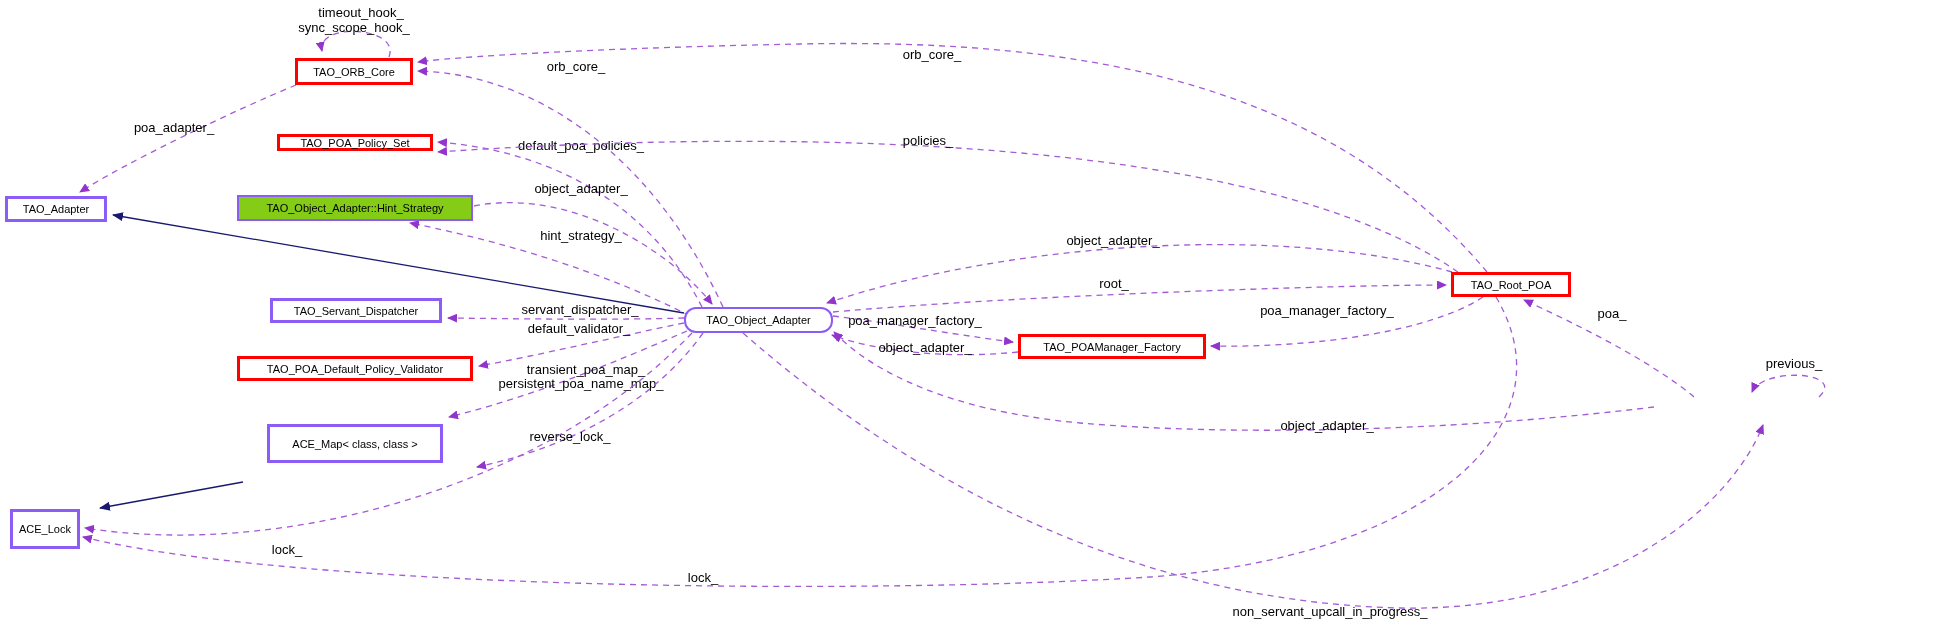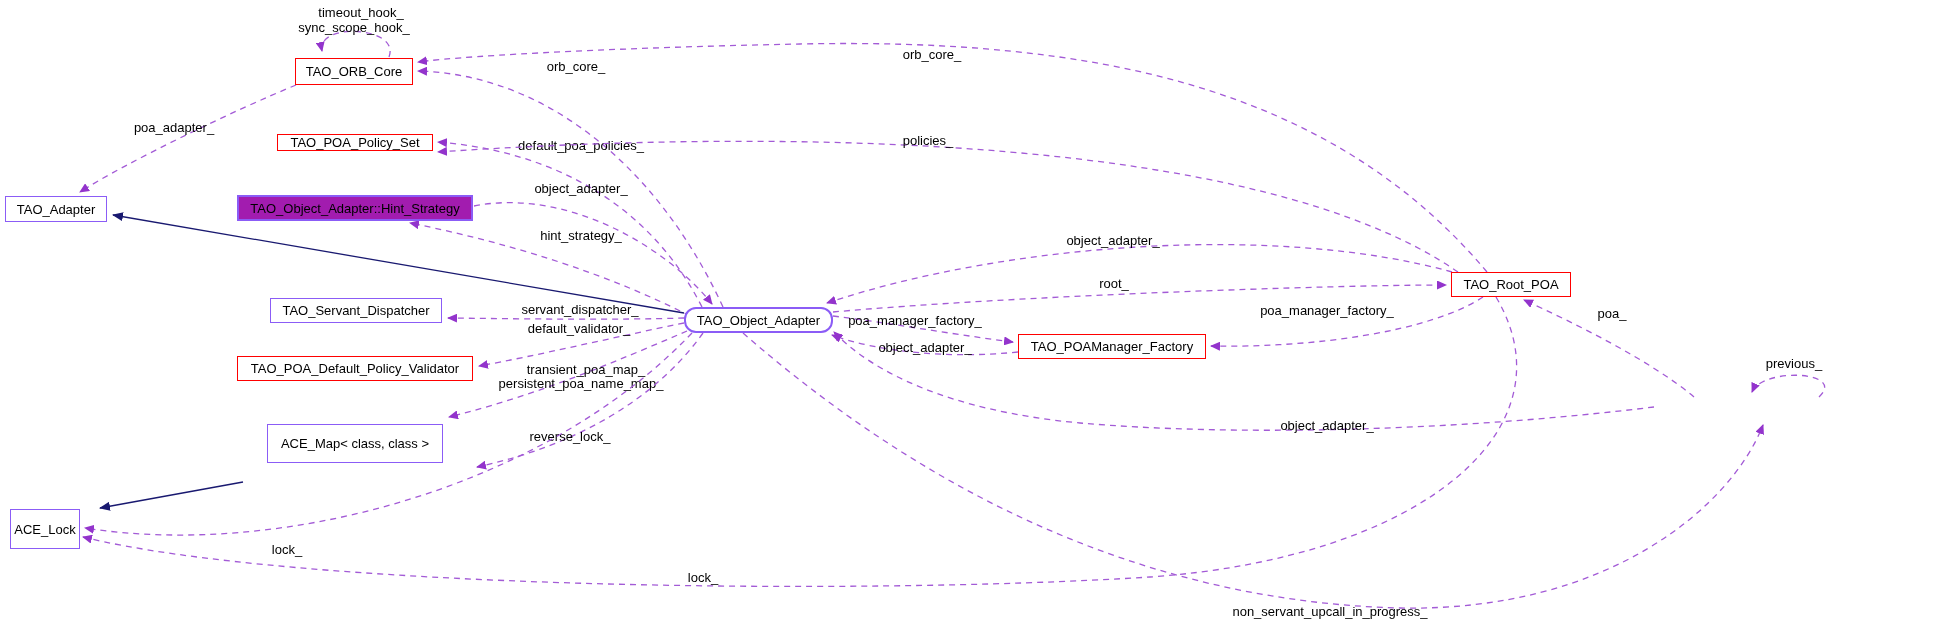--- a/index.html
+++ b/index.html
@@ -13,27 +13,27 @@
   #edges{position:absolute;left:0;top:0;width:1939px;height:639px;}
   .edge{fill:none;stroke:#a35bd6;stroke-width:1.3;stroke-dasharray:6 5;}
   .edge--solid{stroke:#191970;stroke-dasharray:none;stroke-width:1.3;}
   .edge-label{
     font-family:"Liberation Sans",sans-serif;
     font-size:13px;fill:#000000;text-anchor:middle;
   }
   .node{
     position:absolute;box-sizing:border-box;
     display:flex;align-items:center;justify-content:center;
-    background:#ffffff;border:1px solid #8b5cf6;
-    font-size:13px;color:#000000;white-space:nowrap;
+    background:#ffffff;border:3px solid #8b5cf6;
+    font-size:11px;color:#000000;white-space:nowrap;
     padding:0 4px;
   }
   .node--red{border-color:#ff0000;}
   .node--bold{border-width:2px;border-radius:12px;}
-  .node--gray{background:#a21caf;border-width:2px;}
+  .node--gray{background:#84cc16;border-width:2px;}
 </style>
 </head>
 <body>
 
 <div id="canvas">
 
   <svg id="edges" viewBox="0 0 1939 639" xmlns="http://www.w3.org/2000/svg">
     <defs>
       <marker id="arrow-purple" markerWidth="11" markerHeight="9" refX="9" refY="4.5" orient="auto" markerUnits="userSpaceOnUse">
         <path d="M0,0 L10,4.5 L0,9 z" fill="#9334cc"></path>

